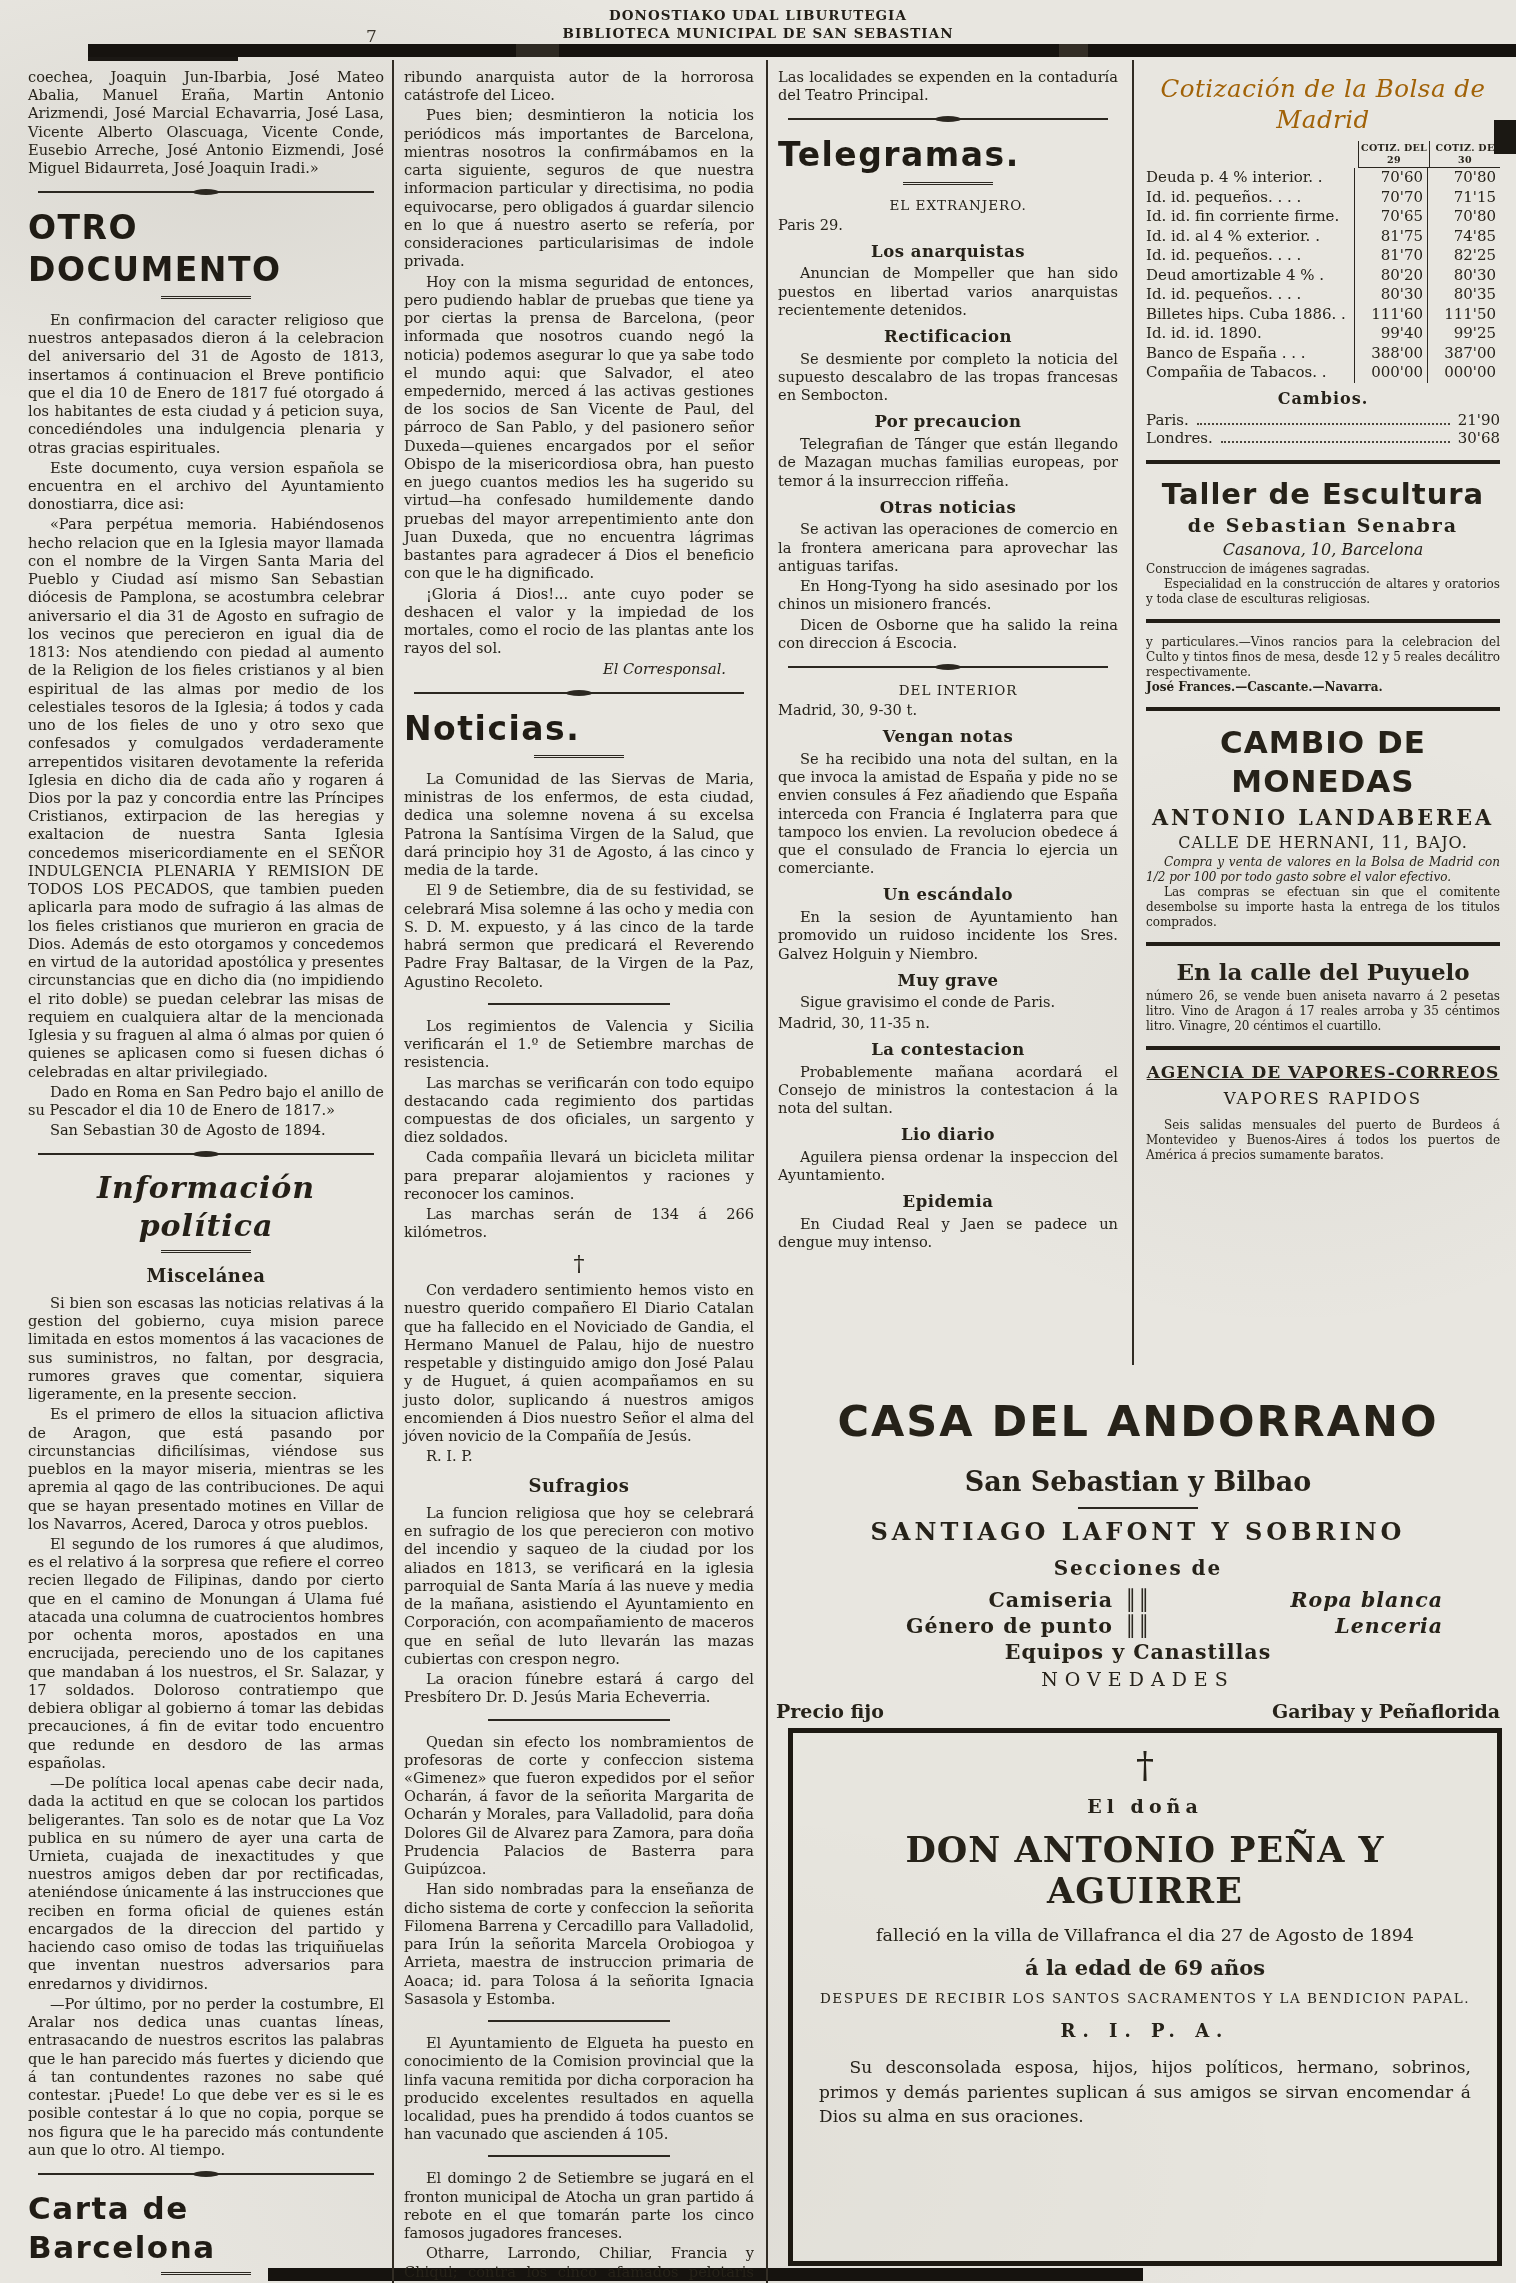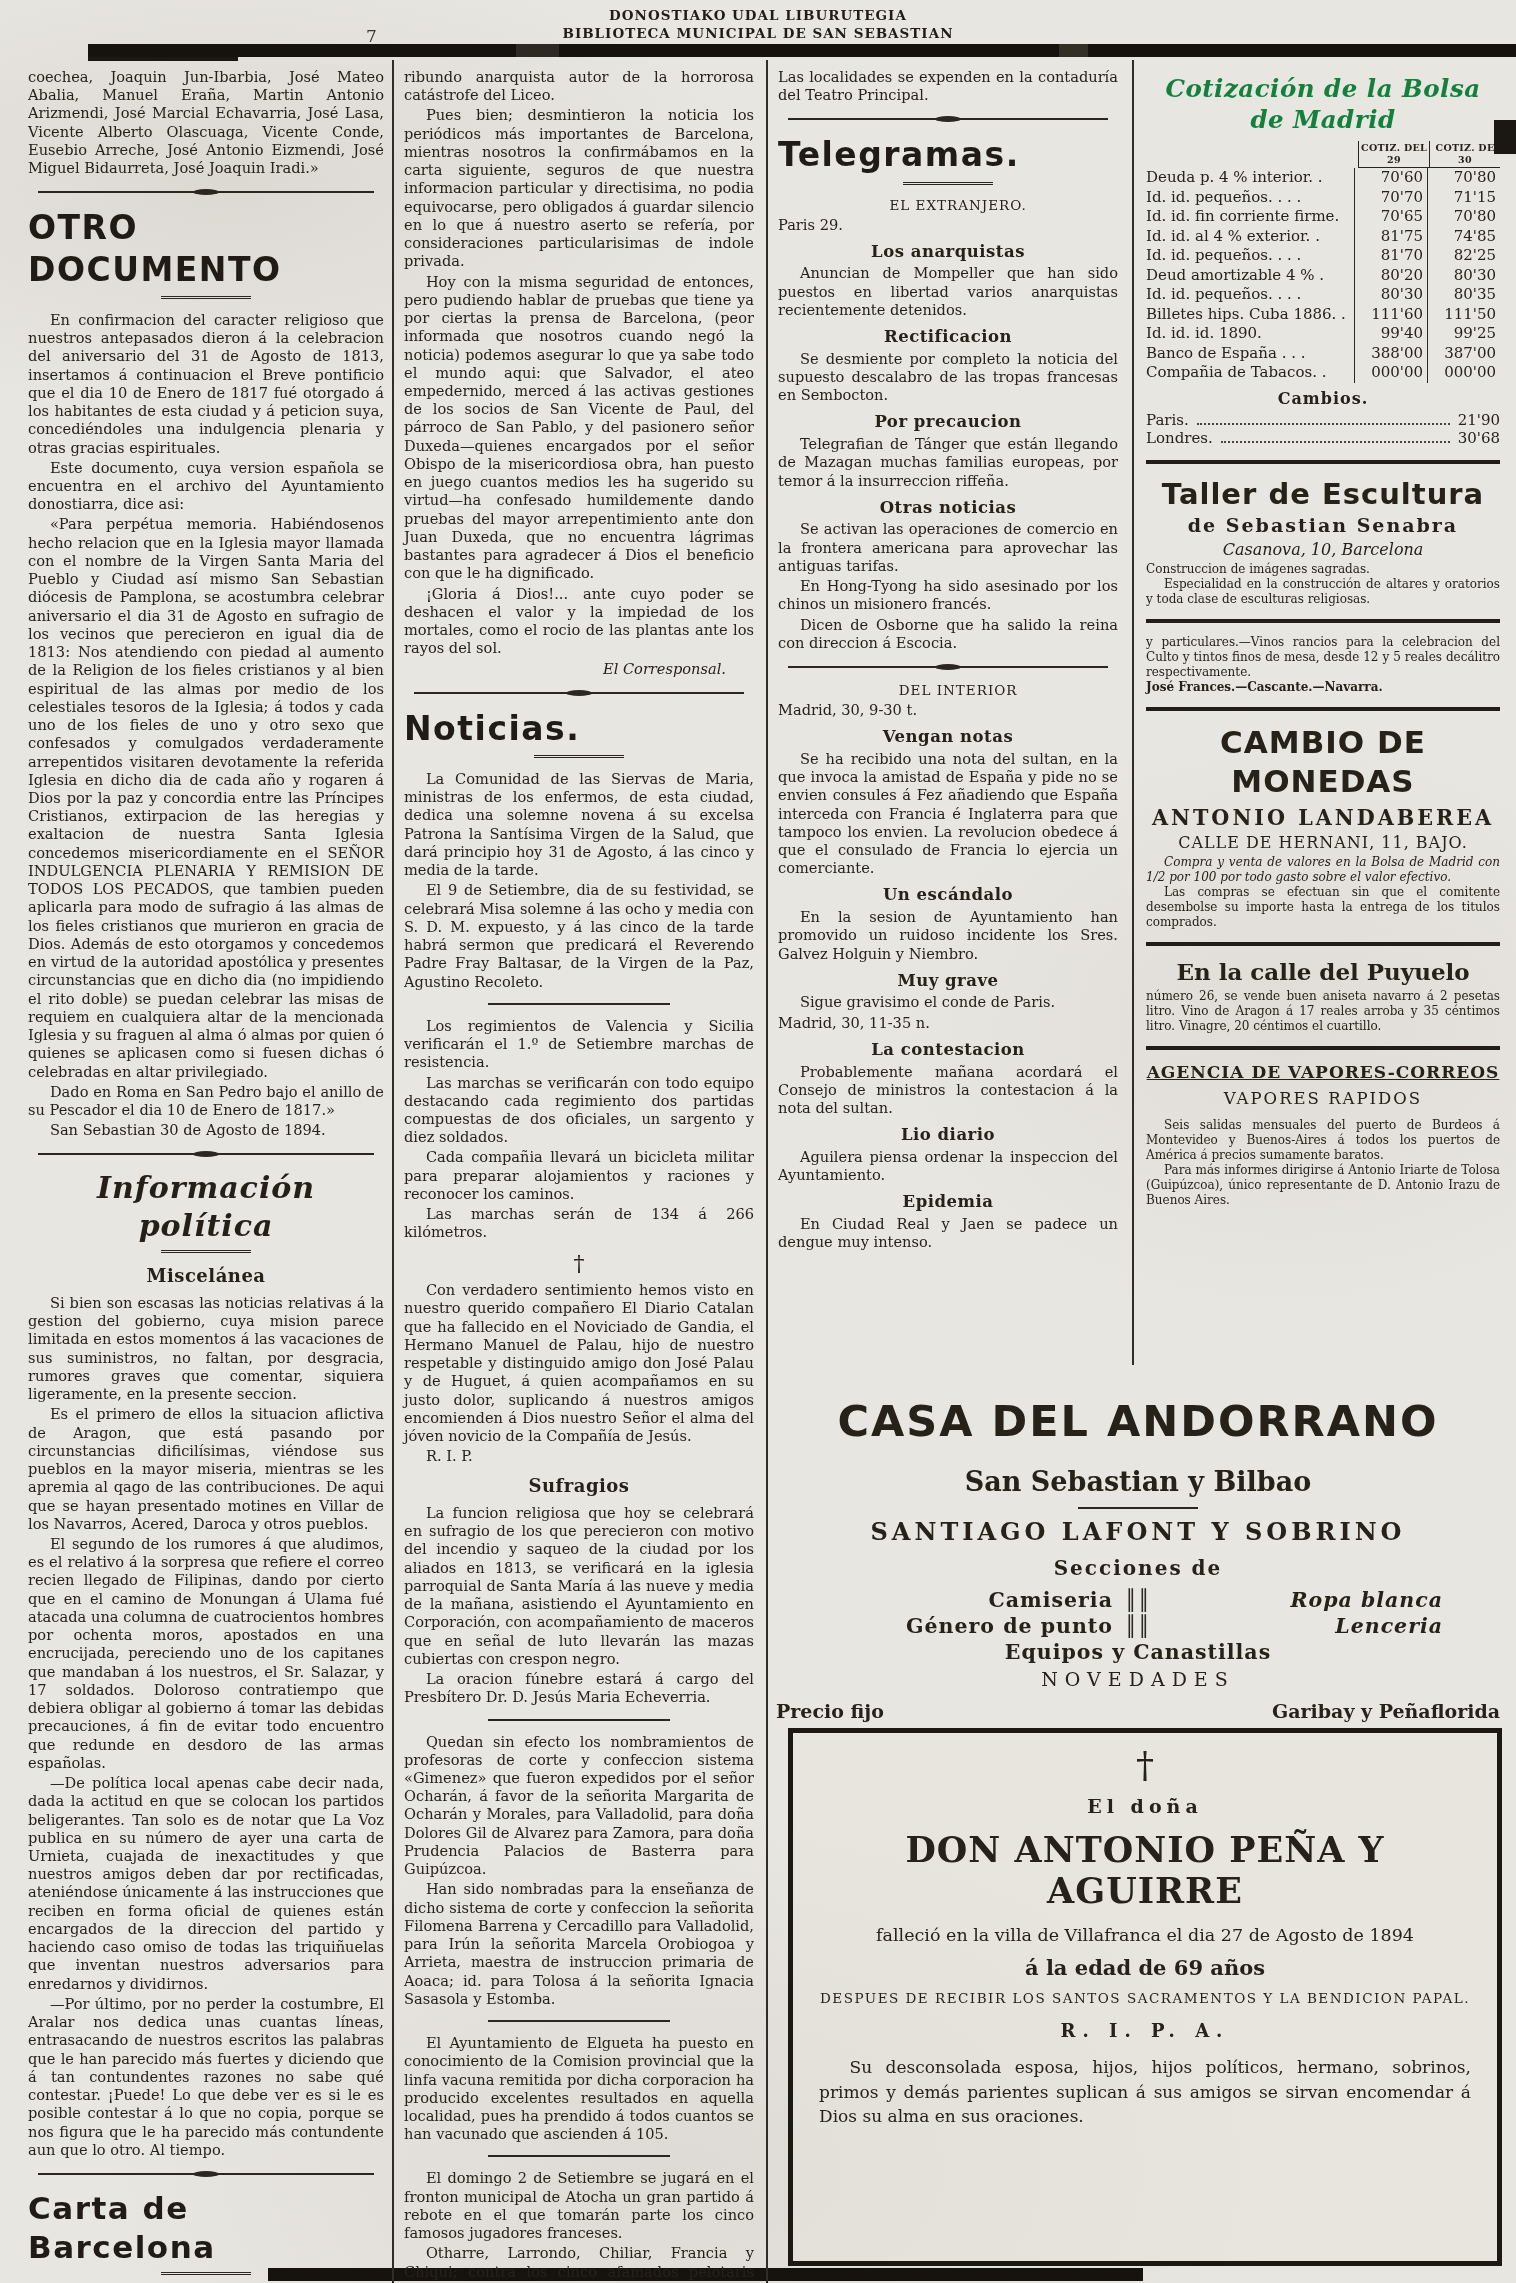--- a/index.html
+++ b/index.html
@@ -35,22 +35,22 @@
             text-align:center;letter-spacing:1px;margin:8px 0 2px;color:#241f17;}
   .hr-short{width:90px;border-top:3px double #2b2720;margin:6px auto 12px;}
   .hr-long{border-top:2px solid #2b2720;margin:14px 10px;position:relative;}
   .hr-long::after{content:"";position:absolute;left:50%;top:-4px;width:26px;height:6px;
                   margin-left:-13px;background:#2b2720;border-radius:50%;}
   .smallcaps{text-align:center;font-size:13.5px;letter-spacing:1px;margin:6px 0 0;}
   .tg-item h4{margin:8px 0 2px;text-align:center;font-size:16.5px;letter-spacing:.5px;}
   .tg-item h4:empty{display:none;margin:0;}
   .tg-item p{margin:0 0 2px;}
   
-  .bolsa-title{font-weight:bold;font-size:24.5px;text-align:center;letter-spacing:.5px;
-               margin:6px 0 6px;font-style:italic;color:#15803d;}
+  .bolsa-title{font-weight:normal;font-size:24.5px;text-align:center;letter-spacing:.5px;
+               margin:6px 0 6px;font-style:italic;color:#a16207;}
   .bolsa-row{display:flex;align-items:baseline;font-size:15px;line-height:1.3;}
   .bolsa-row .nm{flex:1;white-space:nowrap;overflow:hidden;}
   .bolsa-row .v29,.bolsa-row .v30{width:66px;text-align:right;border-left:1.5px solid #2b2720;padding:0 4px 0 2px;}
   .bolsa-head{display:flex;font-size:9.5px;font-weight:bold;letter-spacing:.3px;}
   .bolsa-head .nm{flex:1;}
   .bolsa-head .v29,.bolsa-head .v30{width:66px;text-align:center;border-left:1.5px solid #2b2720;
       border-bottom:1px solid #2b2720;padding:1px 2px;}
   .cambios-title{text-align:center;font-weight:bold;font-size:16px;margin:6px 0 2px;letter-spacing:1px;}
   .cx-row{display:flex;align-items:baseline;font-size:15px;}
   .cx-row .leader{flex:1;margin:0 8px;border-bottom:2px dotted #4a443a;height:11px;}
@@ -361,21 +361,20 @@
     <div class="ad">
       <div class="ad-title-md" style="font-size:23px;">En la calle del Puyuelo</div>
       <div class="body">número 26, se vende buen aniseta navarro á 2 pesetas litro. Vino de Aragon á 17 reales arroba y 35 céntimos litro. Vinagre, 20 céntimos el cuartillo.</div>
     </div>
 
     <div class="ad-rule"></div>
     <div class="ad">
       <div class="agencia-title">AGENCIA DE VAPORES-CORREOS</div>
       <div class="vapores">VAPORES RAPIDOS</div>
       <div class="body" style="text-indent:1.5em;">Seis salidas mensuales del puerto de Burdeos á Montevideo y Buenos-Aires á todos los puertos de América á precios sumamente baratos.</div>
-      <div class="body" style="text-indent:1.5em;">Para más informes dirigirse á Antonio Iriarte de Tolosa (Guipúzcoa), único representante de D. Antonio Irazu de Buenos Aires.</div>
     </div>
   </div>
 
   <div class="casa">
     <h1 class="casa-title">CASA DEL ANDORRANO</h1>
     <div class="casa-sub">San Sebastian y Bilbao</div>
     <div class="casa-rule"></div>
     <div class="casa-name">SANTIAGO LAFONT Y SOBRINO</div>
     <div class="secciones">Secciones de</div>
     <div class="sec-row">

